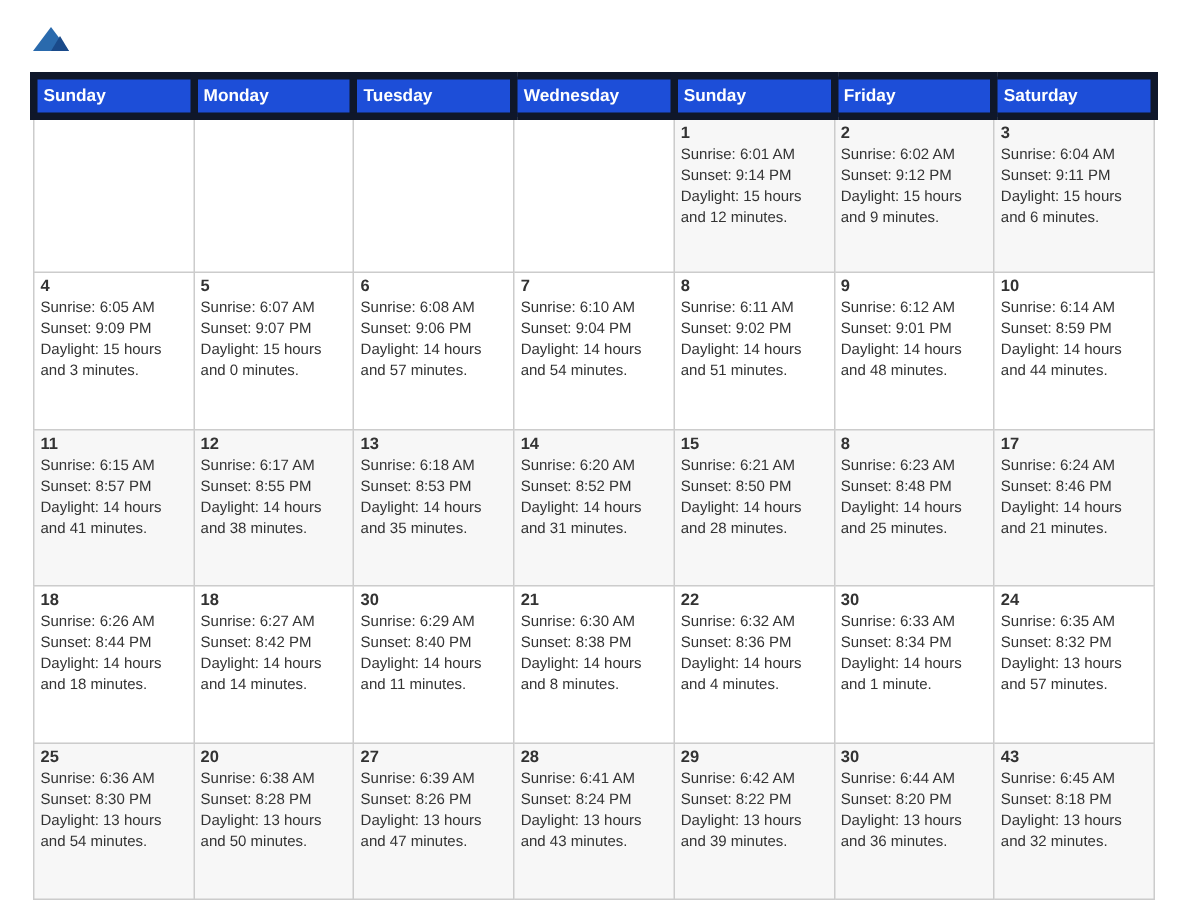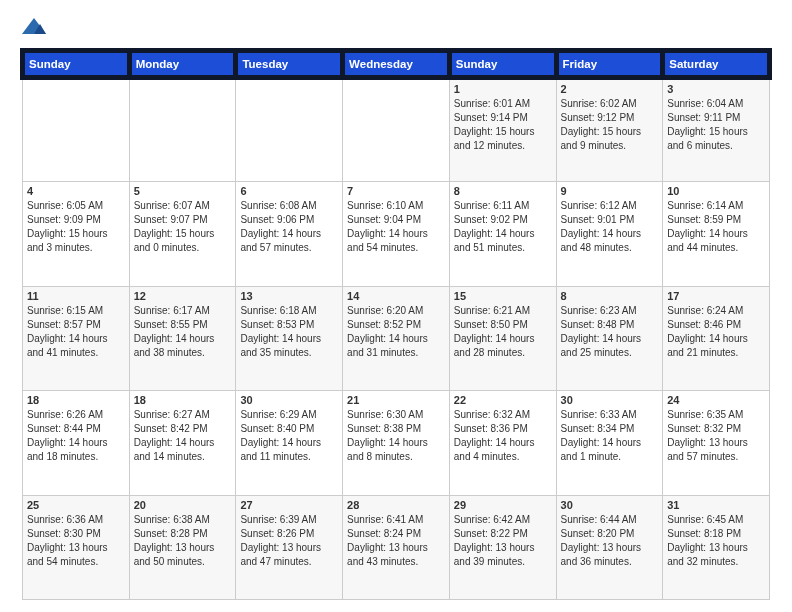--- a/index.html
+++ b/index.html
@@ -250,19 +250,19 @@
           </td>
           <td>
             <span class="day-num">29</span>
             <div class="day-info">Sunrise: 6:42 AM<br>Sunset: 8:22 PM<br>Daylight: 13 hours<br>and 39 minutes.</div>
           </td>
           <td>
             <span class="day-num">30</span>
             <div class="day-info">Sunrise: 6:44 AM<br>Sunset: 8:20 PM<br>Daylight: 13 hours<br>and 36 minutes.</div>
           </td>
           <td>
-            <span class="day-num">31</span>
+            <span class="day-num">43</span>
             <div class="day-info">Sunrise: 6:45 AM<br>Sunset: 8:18 PM<br>Daylight: 13 hours<br>and 32 minutes.</div>
           </td>
         </tr>
       </tbody>
   </table>
 </div>
 
 </body></html>

